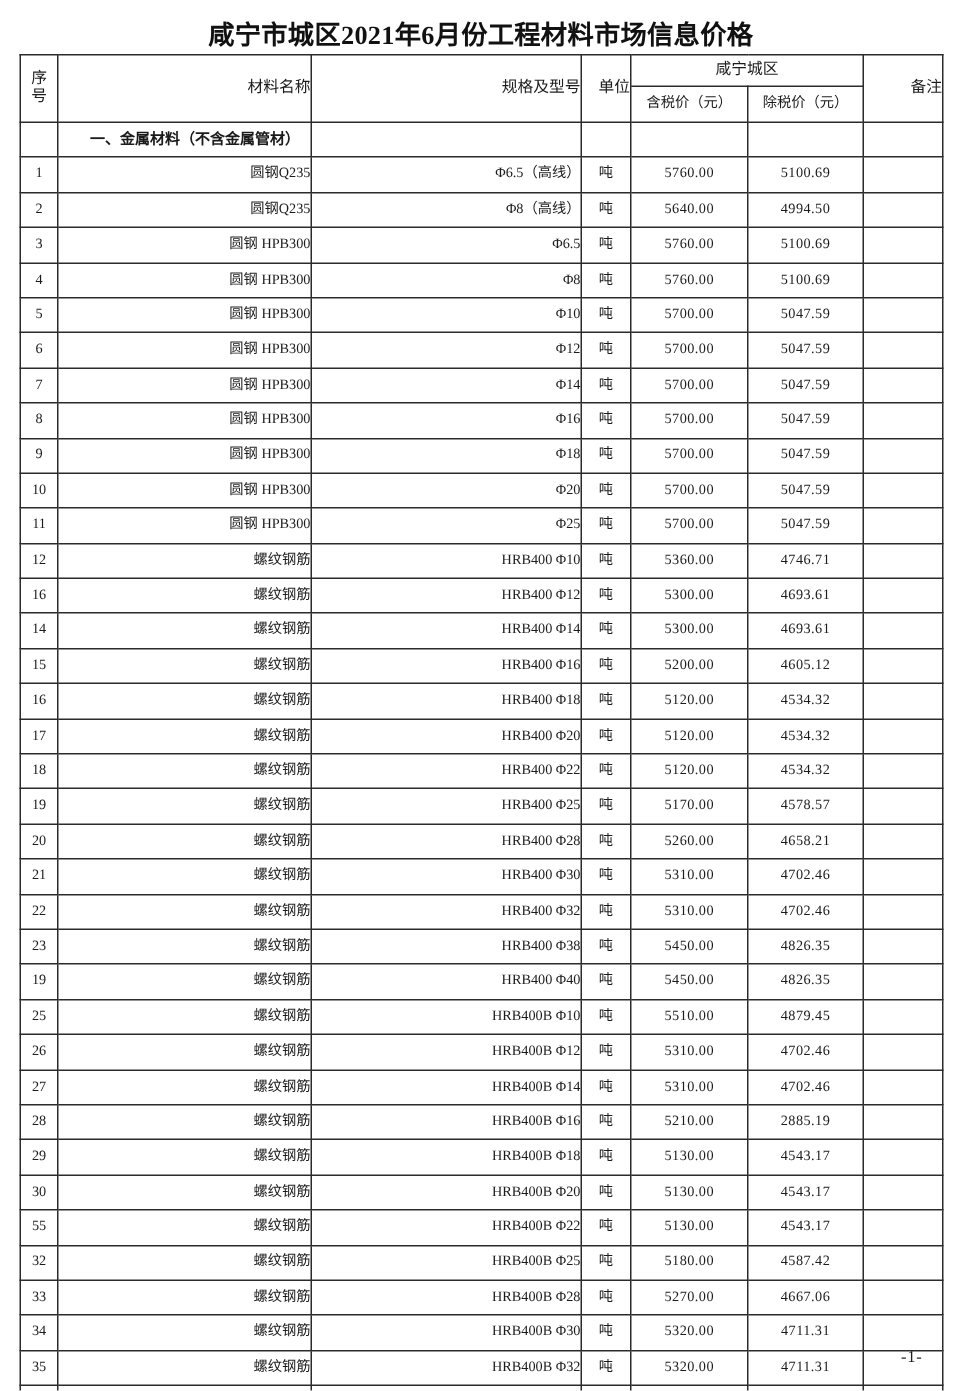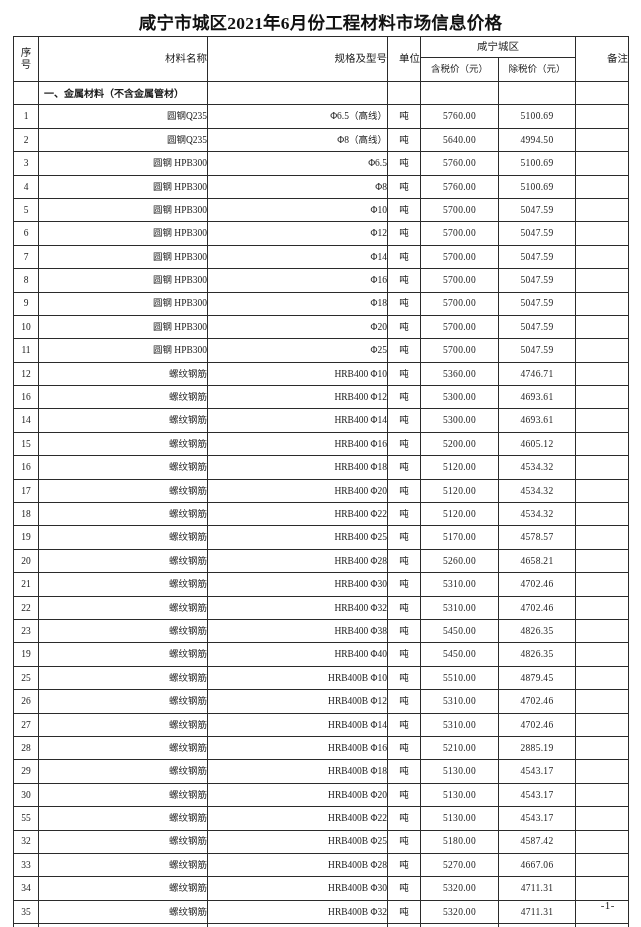--- a/index.html
+++ b/index.html
@@ -119,21 +119,21 @@
     font-size: 9.5px;
     height: 22.4px;
     letter-spacing: 0.3px;
     font-family: "Liberation Serif", "DejaVu Serif", serif;
   }
   td.cell-remark {
     height: 22.4px;
   }
   tr.section-row td.section-title {
     text-align: left;
-    padding-left: 5px;
+    padding-left: 21px;
     font-size: 10px;
     font-weight: bold;
     height: 22.4px;
   }
   .page-number {
     position: absolute;
     right: 26px;
     bottom: 16px;
     font-size: 11px;
     letter-spacing: 0.5px;

